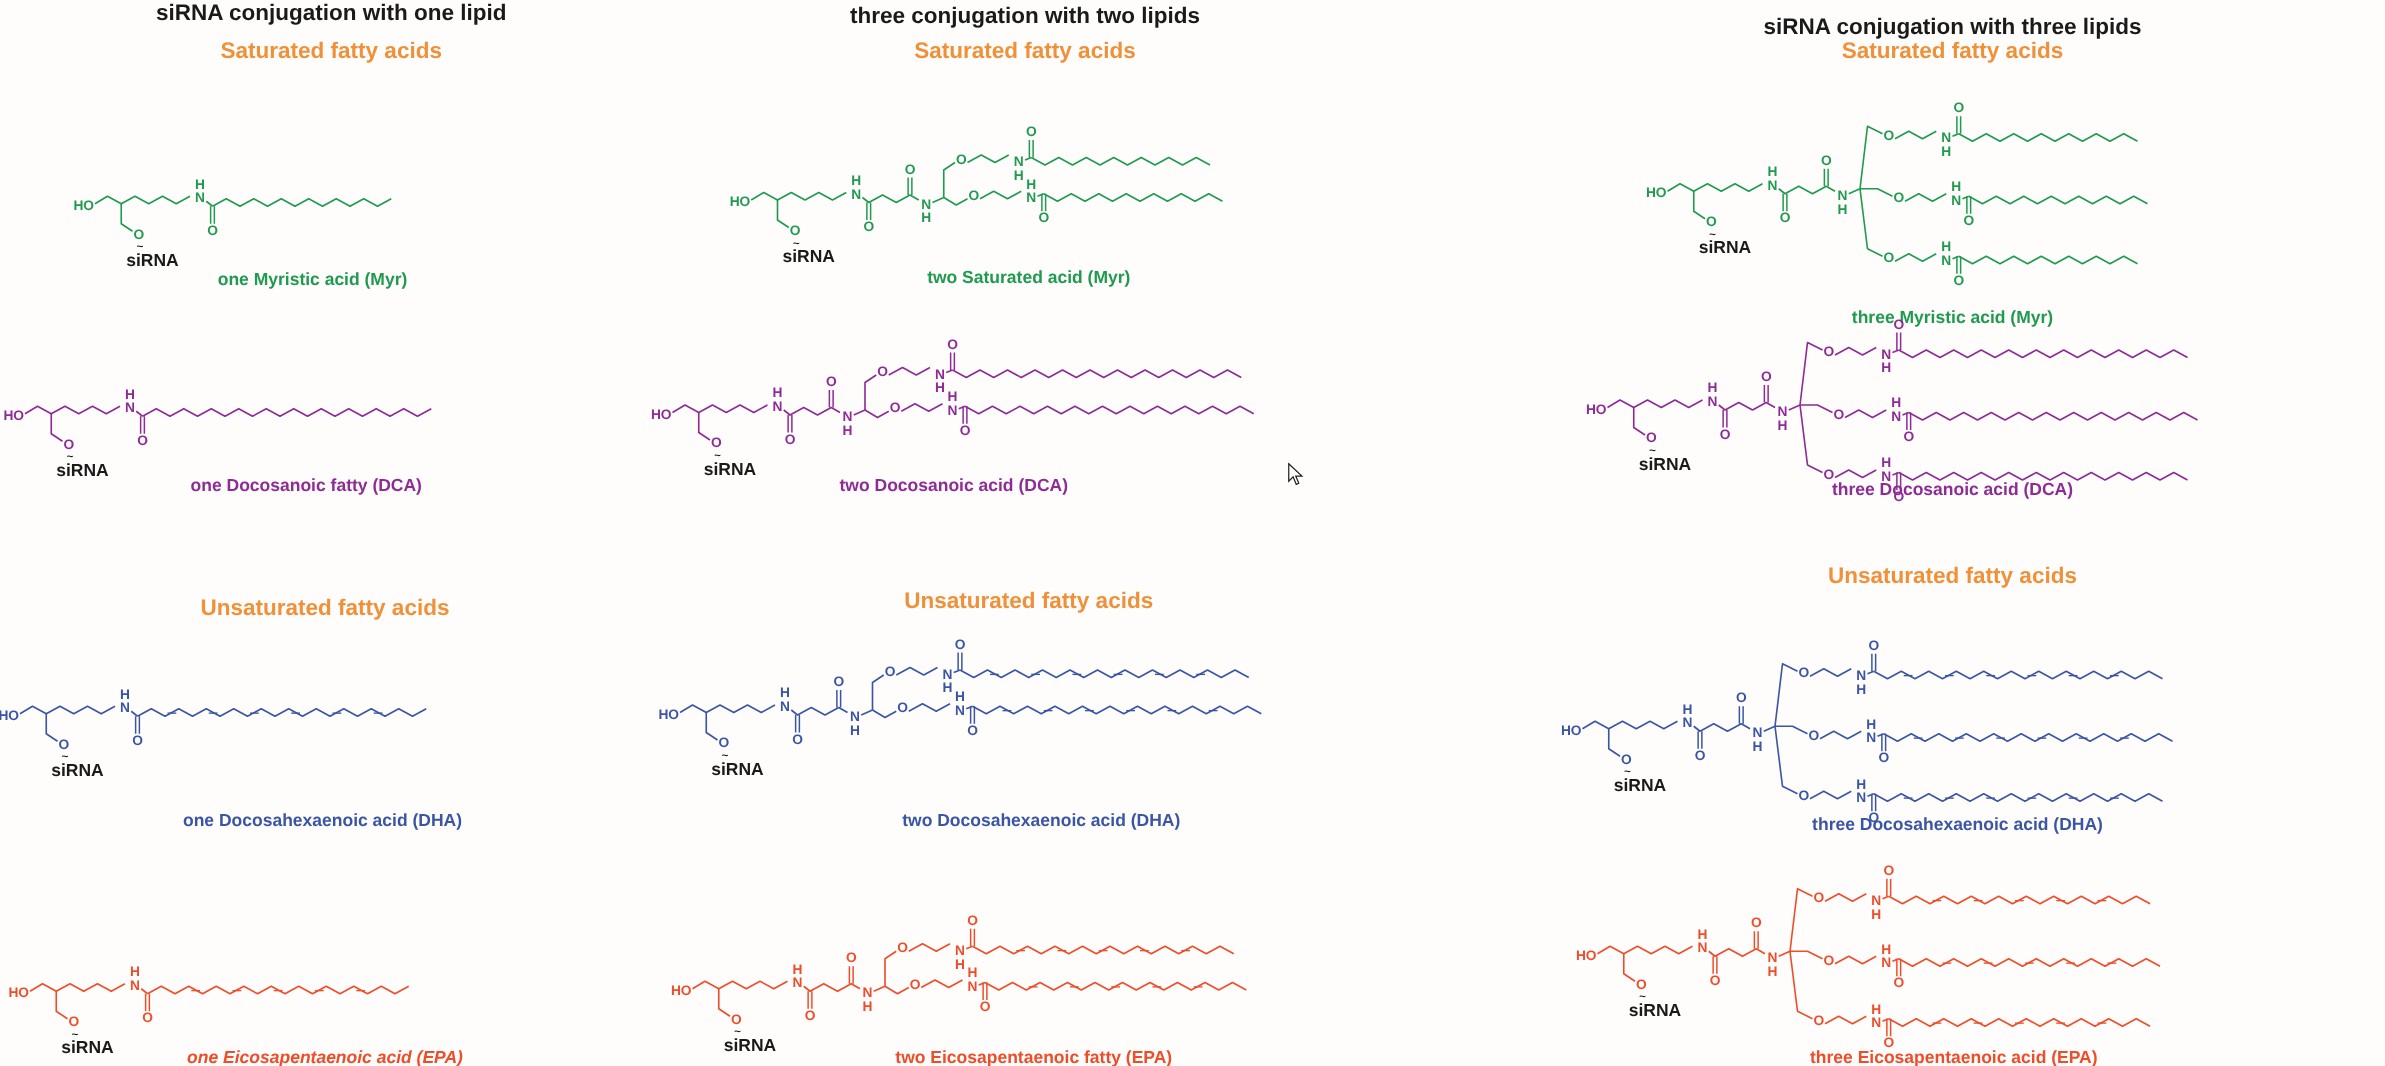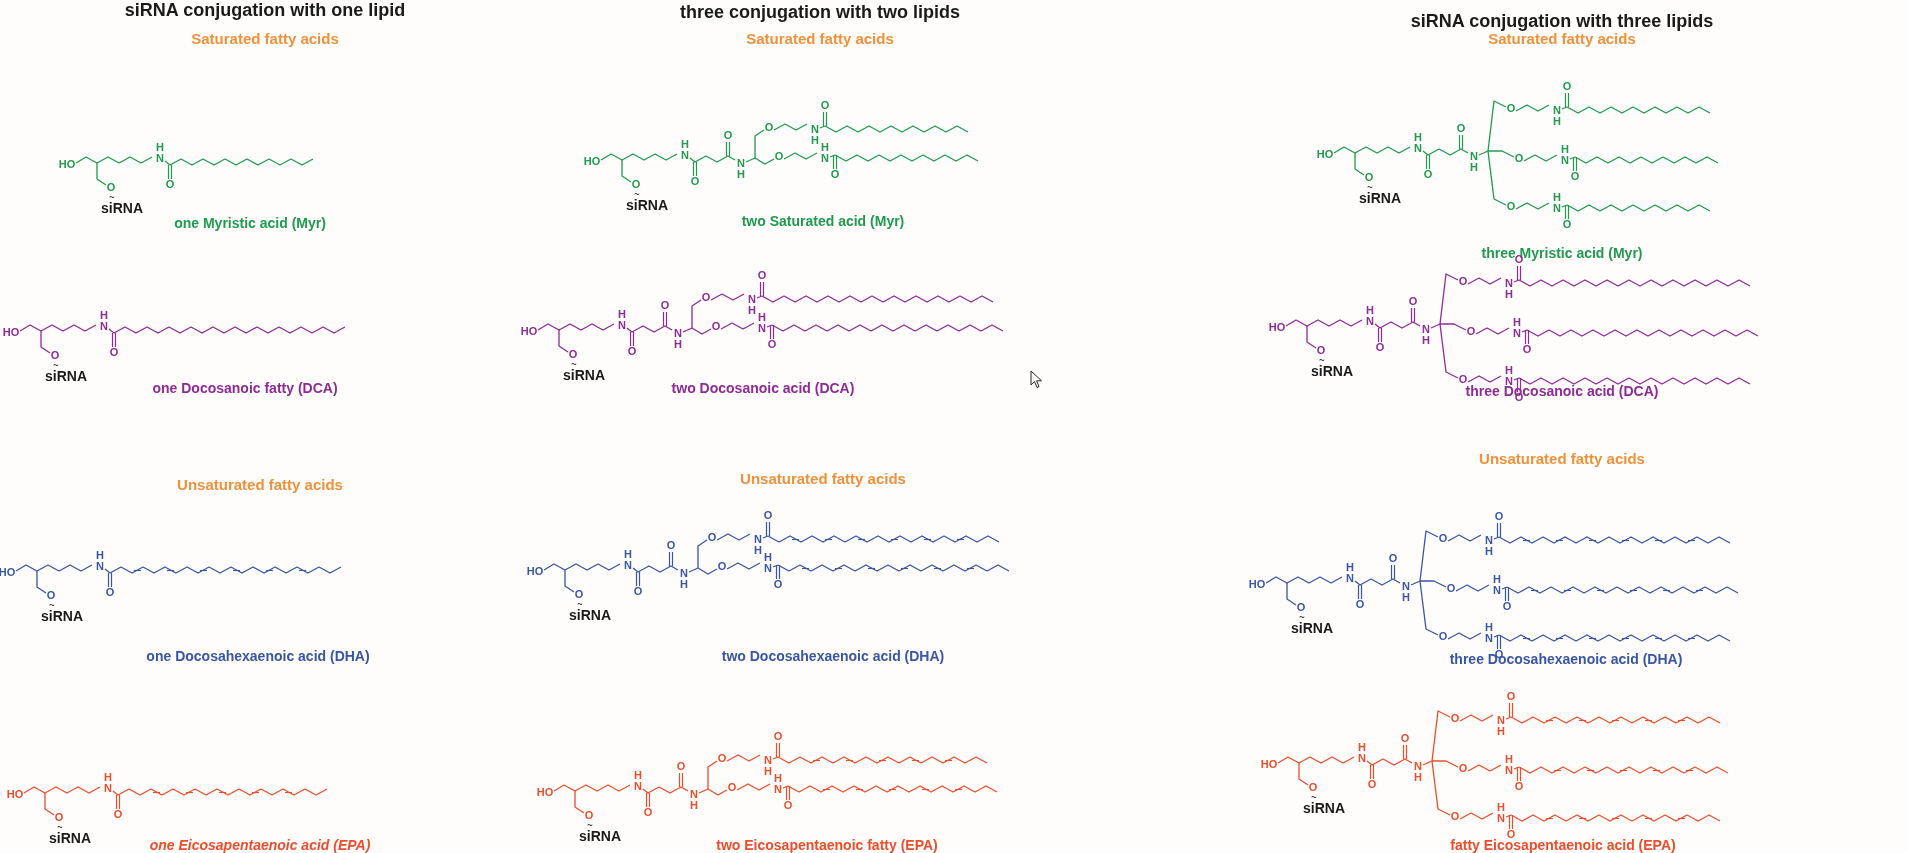--- a/index.html
+++ b/index.html
@@ -1,20 +1,20 @@
 <!DOCTYPE html>
 <html><head>
 <meta charset="utf-8">
 <style>
   html, body { margin: 0; padding: 0; background: #fefdfc; }
   body { width: 1908px; height: 853px; position: relative; overflow: hidden;
          font-family: "Liberation Sans", "DejaVu Sans", sans-serif; }
   .col-title { position: absolute; font-weight: bold; font-size: 18px; color: #1a1a1a;
                transform: translateX(-50%); white-space: nowrap; }
-  .section-title { position: absolute; font-weight: bold; font-size: 15px; color: #f0913a;
+  .section-title { position: absolute; font-weight: bold; font-size: 18px; color: #f0913a;
                    transform: translateX(-50%); white-space: nowrap; }
   .mol-label { position: absolute; font-weight: bold; font-size: 14px;
                transform: translateX(-50%); white-space: nowrap; }
   svg.mol { position: absolute; overflow: visible; }
   svg.mol text { font-family: "Liberation Sans", "DejaVu Sans", sans-serif; font-weight: bold; }
   .cursor { position: absolute; left: 1030px; top: 370px; width: 14px; height: 20px; }
 </style>
 </head>
 <body>
 
@@ -546,19 +546,19 @@
           <line x1="1512.5" y1="815" x2="1512.5" y2="829" stroke="#ee4d2a" stroke-width="1.2"></line>
           <text x="1511" y="835" fill="#ee4d2a" font-size="11" text-anchor="middle" dominant-baseline="middle">O</text>
           <polyline points="1511,815 1522,821 1533,815 1544,821 1555,815 1566,821 1577,815 1588,821 1599,815 1610,821 1621,815 1632,821 1643,815 1654,821 1665,815 1676,821 1687,815 1698,821 1709,815 1720,821" fill="none" stroke="#ee4d2a" stroke-width="1.3" stroke-linejoin="round"></polyline>
           <line x1="1546" y1="818.5" x2="1553" y2="818.5" stroke="#ee4d2a" stroke-width="1.1"></line>
           <line x1="1579" y1="818.5" x2="1586" y2="818.5" stroke="#ee4d2a" stroke-width="1.1"></line>
           <line x1="1612" y1="818.5" x2="1619" y2="818.5" stroke="#ee4d2a" stroke-width="1.1"></line>
           <line x1="1645" y1="818.5" x2="1652" y2="818.5" stroke="#ee4d2a" stroke-width="1.1"></line>
           <line x1="1678" y1="818.5" x2="1685" y2="818.5" stroke="#ee4d2a" stroke-width="1.1"></line>
         </g>
       </svg>
-      <div class="mol-label" style="left: 1563px; top: 837px; color: rgb(238, 77, 42);">fatty Eicosapentaenoic acid (EPA)</div>
+      <div class="mol-label" style="left: 1563px; top: 837px; color: rgb(238, 77, 42);">three Eicosapentaenoic acid (EPA)</div>
     </div>
 
   <svg class="cursor" viewBox="0 0 14 20">
     <path d="M1 1 L1 15 L4.5 11.5 L7 17.5 L9 16.5 L6.6 10.8 L11.5 10.8 Z" fill="#ffffff" stroke="#222" stroke-width="1"></path>
   </svg>
 </div>
 
 </body></html>

